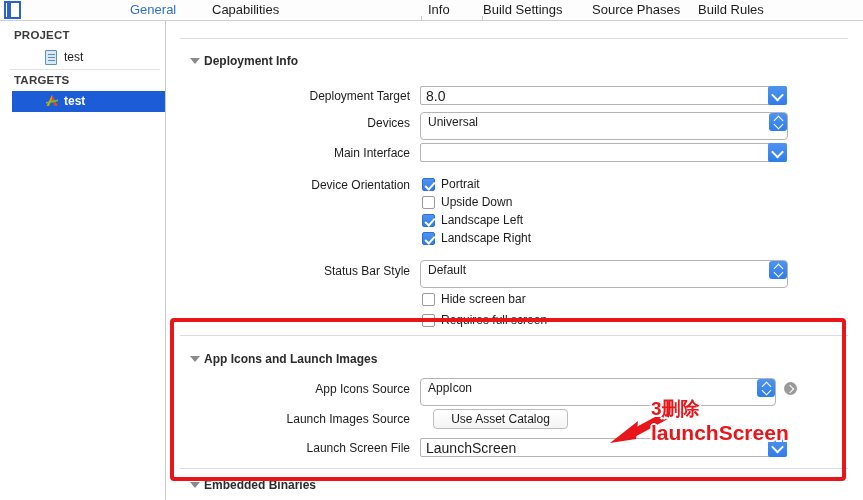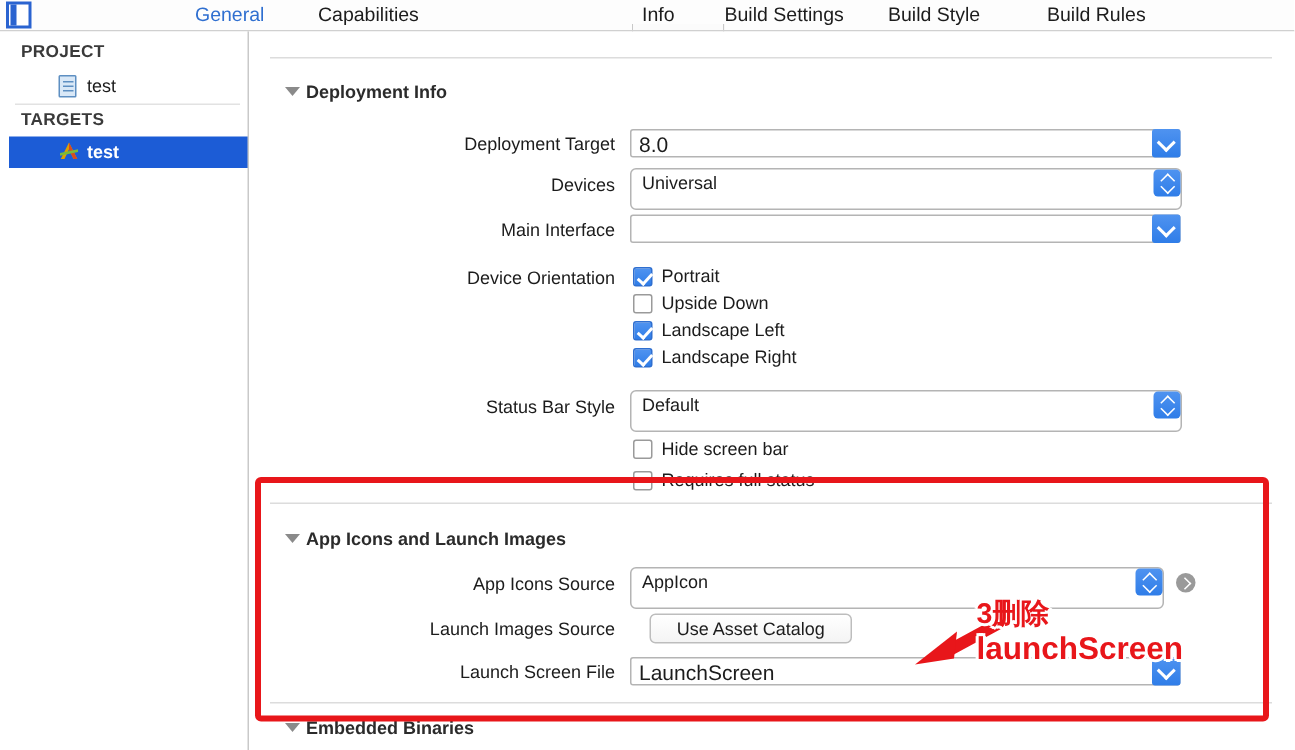--- a/index.html
+++ b/index.html
@@ -47,21 +47,21 @@
     background:#ffffff;
   }
   .sidebar-divider {
     position:absolute; left:165px; top:21px; width:1px; height:479px; background:#c9c9c9;
   }
   .sb-header {
     position:absolute; left:14px; height:16px; line-height:16px;
     font-size:11.5px; font-weight:bold; color:#3a3a3a; letter-spacing:0.2px;
   }
   .sb-row {
-    position:absolute; left:6px; width:165px; height:21px;
+    position:absolute; left:12px; width:165px; height:21px;
   }
   .sb-row .lbl {
     position:absolute; left:52px; top:3px; font-size:12px; color:#1c1c1c; line-height:15px;
   }
   .sb-row.selected { background:#1c5cd6; }
   .sb-row.selected .lbl { color:#ffffff; font-weight:bold; }
   .sb-rule { position:absolute; left:10px; width:150px; height:1px; background:#e2e2e2; }
 
   
   .ic-doc {
@@ -207,21 +207,21 @@
 <div id="app">
 
   <div class="tabbar">
     <div class="win-icon"></div>
 
     <div class="tab active" style="left:130px;">General</div>
     <div class="tab" style="left:212px;">Capabilities</div>
     <div class="tab" style="left:315px;margin-top:20px;">Resource Tags</div>
     <div class="tab" style="left:428px;">Info</div>
     <div class="tab" style="left:483px;">Build Settings</div>
-    <div class="tab" style="left:592px;">Build Style</div>
+    <div class="tab" style="left:592px;">Source Phases</div>
     <div class="tab" style="left:698px;">Build Rules</div>
   </div>
   <div class="ghost-chip"></div>
   <div class="tabbar-underline"></div>
 
   <div class="sidebar">
 
     <div class="sb-header" style="top:6px;">PROJECT</div>
 
     <div class="sb-row" style="top:26px;">
@@ -295,21 +295,21 @@
       <span class="val">Default</span>
       <span class="chev2"></span>
     </div>
 
     <div class="cbrow" style="left:256px; top:271px;">
       <span class="cbox"></span>
       <span class="cblabel">Hide screen bar</span>
     </div>
     <div class="cbrow" style="left:256px; top:292px;">
       <span class="cbox"></span>
-      <span class="cblabel">Requires full status</span>
+      <span class="cblabel">Requires full screen</span>
     </div>
 
     <div class="hr" style="left:14px; top:314px; width:668px;"></div>
 
     <div class="disclosure" style="left:24px; top:335px;"></div>
     <div class="section-title" style="left:38px; top:331px;">App Icons and Launch Images</div>
 
     <div class="flabel" style="left:80px; top:361px; width:164px;">App Icons Source</div>
     <div class="popup" style="left:254px; top:357px; width:356px;">
       <span class="val">AppIcon</span>

